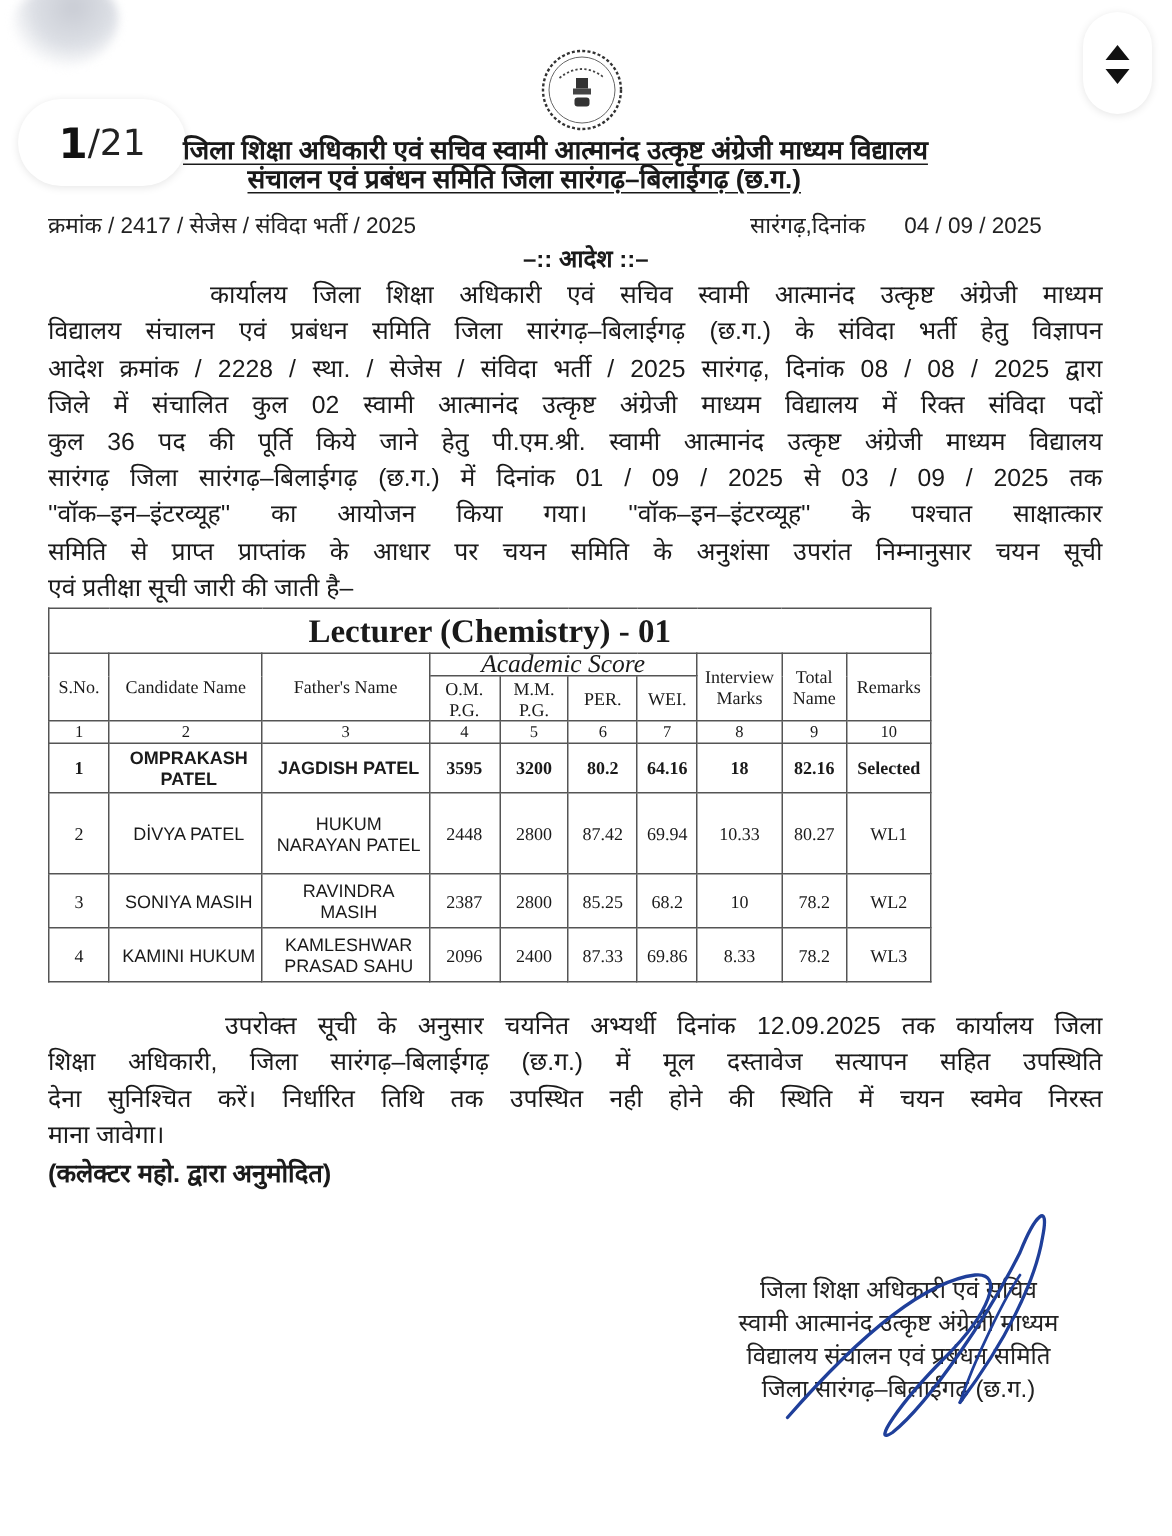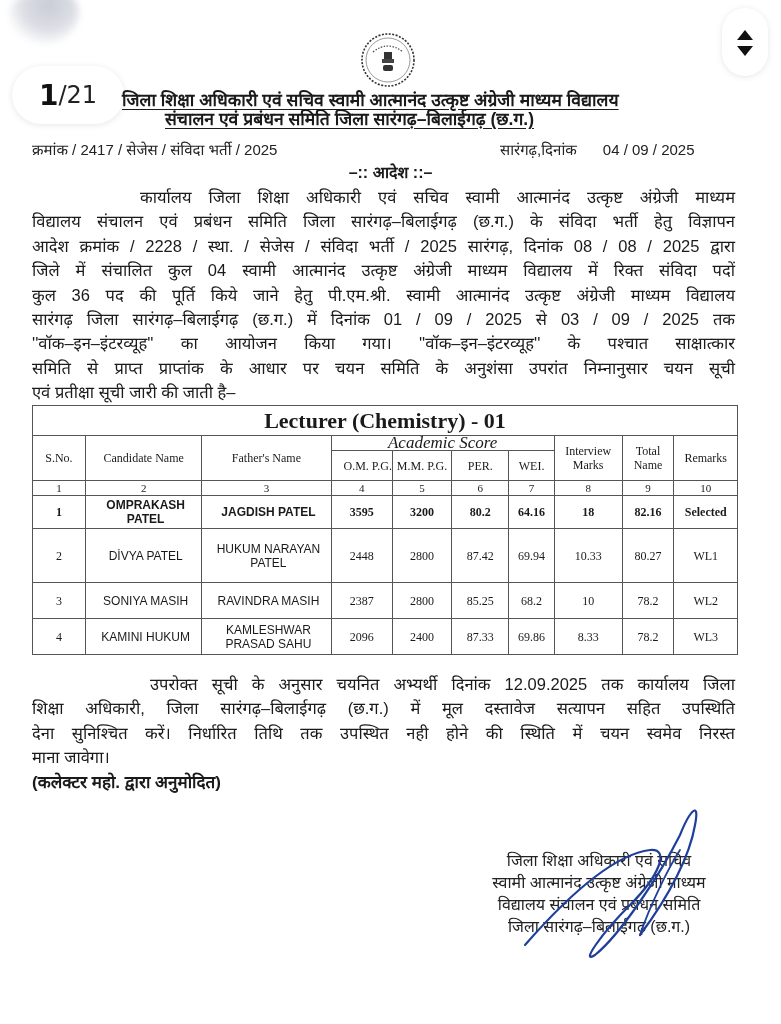--- a/index.html
+++ b/index.html
@@ -51,21 +51,21 @@
 
   .adesh { position: absolute; top: 161px; left: 0; width: 781px; text-align: center;
     font-size: 16px; font-weight: bold; }
 
   .para { position: absolute; left: 32px; width: 703px; font-size: 16.5px; line-height: 24.4px; color: #1a1a1a; }
   .para p { text-align: justify; text-align-last: justify; white-space: nowrap; }
   .para p.last { text-align-last: left; }
   .para p.indent { padding-left: 108px; }
   .para1 { top: 185px; }
 
-  .tbl-wrap { position: absolute; left: 32px; top: 405px; width: 706px; }
+  .tbl-wrap { position: absolute; left: 32px; top: 405px; width: 589px; }
   table { width: 100%; border-collapse: collapse; font-family: "Liberation Serif", "DejaVu Serif", serif; color: #1a1a1a; }
   td, th { border: 1px solid #555; text-align: center; vertical-align: middle; font-weight: normal; font-size: 12px; line-height: 14px; }
   .tbl-title { font-size: 22px; font-weight: bold; height: 30px; line-height: 28px; }
   .h-row th { height: 21px; }
   .num-row td { height: 15px; font-size: 11px; line-height: 12px; }
   .data-row td { padding: 2px 4px; font-size: 12px; }
   .name-cell { text-align: center; padding-left: 8px !important; font-family: "Liberation Sans", sans-serif; }
   .bold td { font-weight: bold; }
   .row1 td { height: 33px; }
   .row2 td { height: 54px; }
@@ -110,21 +110,21 @@
 <div class="refline ref-right">
   <span>सारंगढ़,दिनांक</span><span class="ref-date">04 / 09 / 2025</span>
 </div>
 
 <div class="adesh">–:: आदेश ::–</div>
 
 <div class="para para1">
   <p class="indent">कार्यालय जिला शिक्षा अधिकारी एवं सचिव स्वामी आत्मानंद उत्कृष्ट अंग्रेजी माध्यम</p>
   <p>विद्यालय संचालन एवं प्रबंधन समिति जिला सारंगढ़–बिलाईगढ़ (छ.ग.) के संविदा भर्ती हेतु विज्ञापन</p>
   <p>आदेश क्रमांक / 2228 / स्था. / सेजेस / संविदा भर्ती / 2025 सारंगढ़, दिनांक 08 / 08 / 2025 द्वारा</p>
-  <p>जिले में संचालित कुल 04 स्वामी आत्मानंद उत्कृष्ट अंग्रेजी माध्यम विद्यालय में रिक्त संविदा पदों</p>
+  <p>जिले में संचालित कुल 02 स्वामी आत्मानंद उत्कृष्ट अंग्रेजी माध्यम विद्यालय में रिक्त संविदा पदों</p>
   <p>कुल 36 पद की पूर्ति किये जाने हेतु पी.एम.श्री. स्वामी आत्मानंद उत्कृष्ट अंग्रेजी माध्यम विद्यालय</p>
   <p>सारंगढ़ जिला सारंगढ़–बिलाईगढ़ (छ.ग.) में दिनांक 01 / 09 / 2025 से 03 / 09 / 2025 तक</p>
   <p>''वॉक–इन–इंटरव्यूह'' का आयोजन किया गया। ''वॉक–इन–इंटरव्यूह'' के पश्चात साक्षात्कार</p>
   <p>समिति से प्राप्त प्राप्तांक के आधार पर चयन समिति के अनुशंसा उपरांत निम्नानुसार चयन सूची</p>
   <p class="last">एवं प्रतीक्षा सूची जारी की जाती है–</p>
 </div>
 
 <div class="tbl-wrap">
   <table>
     <colgroup>
@@ -146,21 +146,21 @@
     <tr class="h-row">
       <th rowspan="2">S.No.</th>
       <th rowspan="2">Candidate Name</th>
       <th rowspan="2">Father's Name</th>
       <th colspan="4" style="height:14px;font-size:17px;font-style:italic;">Academic Score</th>
       <th rowspan="2">Interview Marks</th>
       <th rowspan="2">Total Name</th>
       <th rowspan="2">Remarks</th>
     </tr>
     <tr class="h-row">
-      <th style="height:30px;text-align:right;">O.M. P.G.</th>
+      <th style="height:30px;">O.M. P.G.</th>
       <th>M.M. P.G.</th>
       <th>PER.</th>
       <th>WEI.</th>
     </tr>
     <tr class="num-row">
       <td>1</td>
       <td>2</td>
       <td>3</td>
       <td>4</td>
       <td>5</td>

